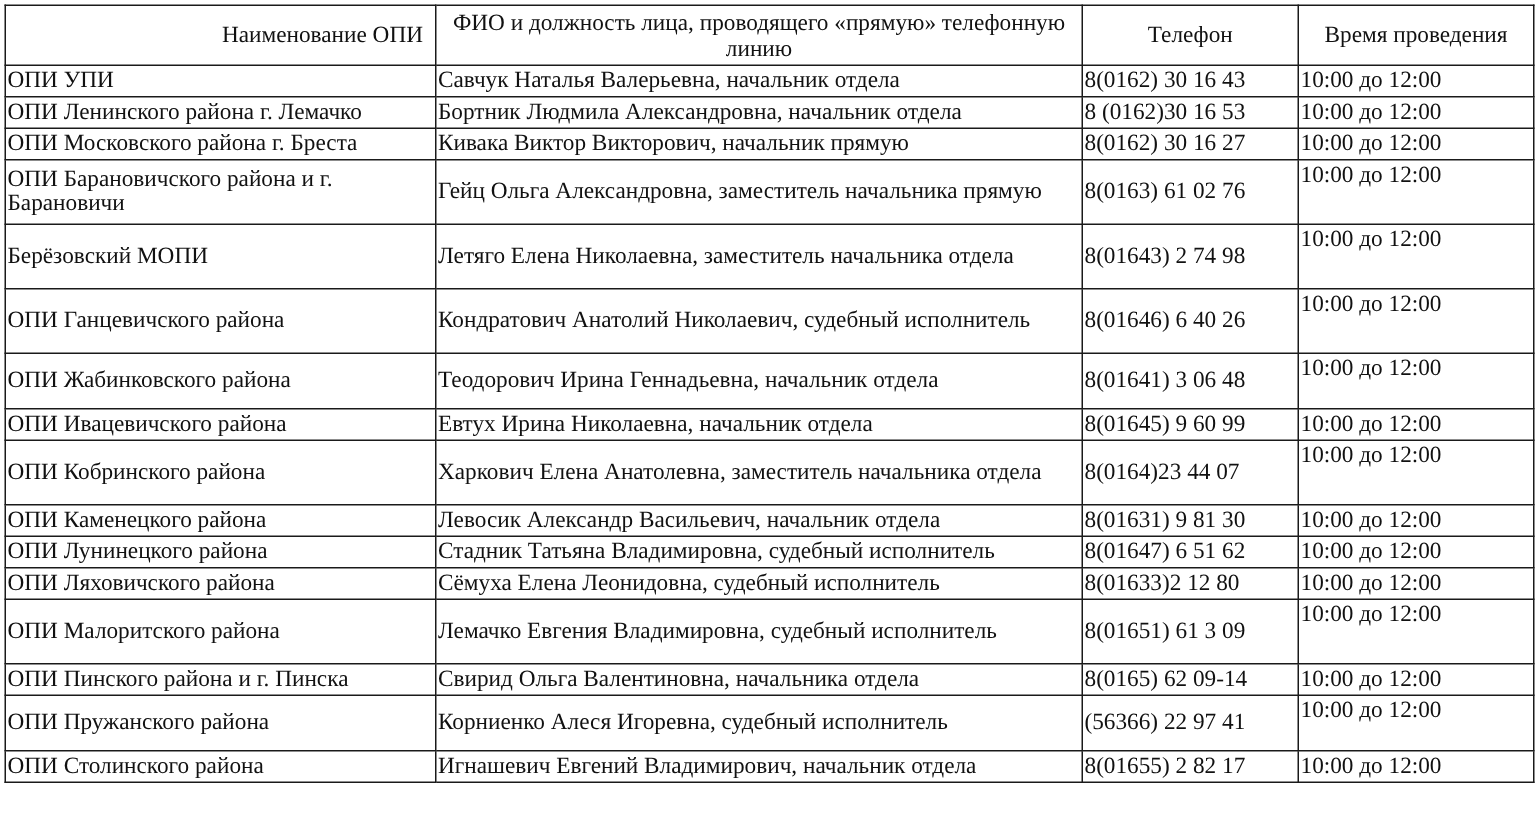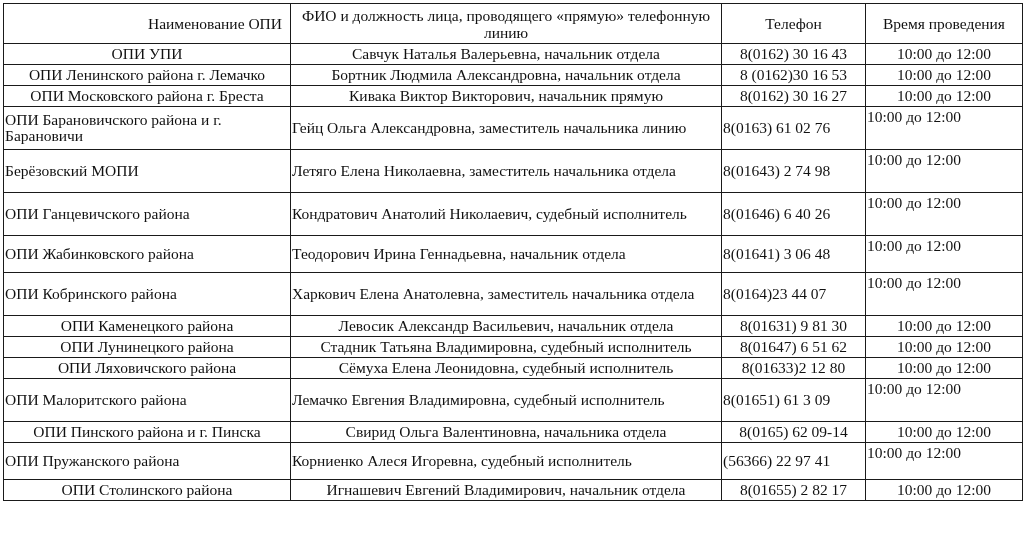--- a/index.html
+++ b/index.html
@@ -38,21 +38,21 @@
     padding: 0 8px;
     text-align: center;
     line-height: 17px;
   }
   table.opi-table th.col-name { text-align: right; padding-left: 9px; }
   table.opi-table td {
     padding: 0 1px 0 1px;
     text-align: left;
   }
   table.opi-table td.col-time { vertical-align: top; padding-top: 2px; }
-  table.opi-table tr.single td { height: 20px; text-align: center; }
+  table.opi-table tr.single td { height: 20px; }
   table.opi-table tr.single td.col-time { vertical-align: middle; padding-top: 0; }
   table.opi-table tr.double td { height: 40px; margin-left: 16px; }
   table.opi-table tr.tall td { height: 34px; }
   col.c1 { width: 287px; }
   col.c2 { width: 431px; }
   col.c3 { width: 144px; }
   col.c4 { width: 157px; }
 </style>
 </head>
 <body>
@@ -86,40 +86,46 @@
       <td class="col-time">10:00 до 12:00</td>
     </tr>
     <tr class="single">
       <td class="col-name">ОПИ Московского района г. Бреста</td>
       <td class="col-person">Кивака Виктор Викторович, начальник прямую</td>
       <td class="col-phone">8(0162) 30 16 27</td>
       <td class="col-time">10:00 до 12:00</td>
     </tr>
     <tr class="double">
       <td class="col-name">ОПИ Барановичского района и г. Барановичи</td>
-      <td class="col-person">Гейц Ольга Александровна, заместитель начальника линию</td>
+      <td class="col-person">Гейц Ольга Александровна, заместитель начальника прямую</td>
       <td class="col-phone">8(0163) 61 02 76</td>
       <td class="col-time">10:00 до 12:00</td>
     </tr>
     <tr class="double">
       <td class="col-name">Берёзовский МОПИ</td>
       <td class="col-person">Летяго Елена Николаевна, заместитель начальника отдела</td>
       <td class="col-phone">8(01643) 2 74 98</td>
       <td class="col-time">10:00 до 12:00</td>
     </tr>
     <tr class="double">
       <td class="col-name">ОПИ Ганцевичского района</td>
       <td class="col-person">Кондратович Анатолий Николаевич, судебный исполнитель</td>
       <td class="col-phone">8(01646) 6 40 26</td>
       <td class="col-time">10:00 до 12:00</td>
     </tr>
     <tr class="tall">
       <td class="col-name">ОПИ Жабинковского района</td>
       <td class="col-person">Теодорович Ирина Геннадьевна, начальник отдела</td>
       <td class="col-phone">8(01641) 3 06 48</td>
+      <td class="col-time">10:00 до 12:00</td>
+    </tr>
+    <tr class="single">
+      <td class="col-name">ОПИ Ивацевичского района</td>
+      <td class="col-person">Евтух Ирина Николаевна, начальник отдела</td>
+      <td class="col-phone">8(01645) 9 60 99</td>
       <td class="col-time">10:00 до 12:00</td>
     </tr>
     <tr class="double">
       <td class="col-name">ОПИ Кобринского района</td>
       <td class="col-person">Харкович Елена Анатолевна, заместитель начальника отдела</td>
       <td class="col-phone">8(0164)23 44 07</td>
       <td class="col-time">10:00 до 12:00</td>
     </tr>
     <tr class="single">
       <td class="col-name">ОПИ Каменецкого района</td>

